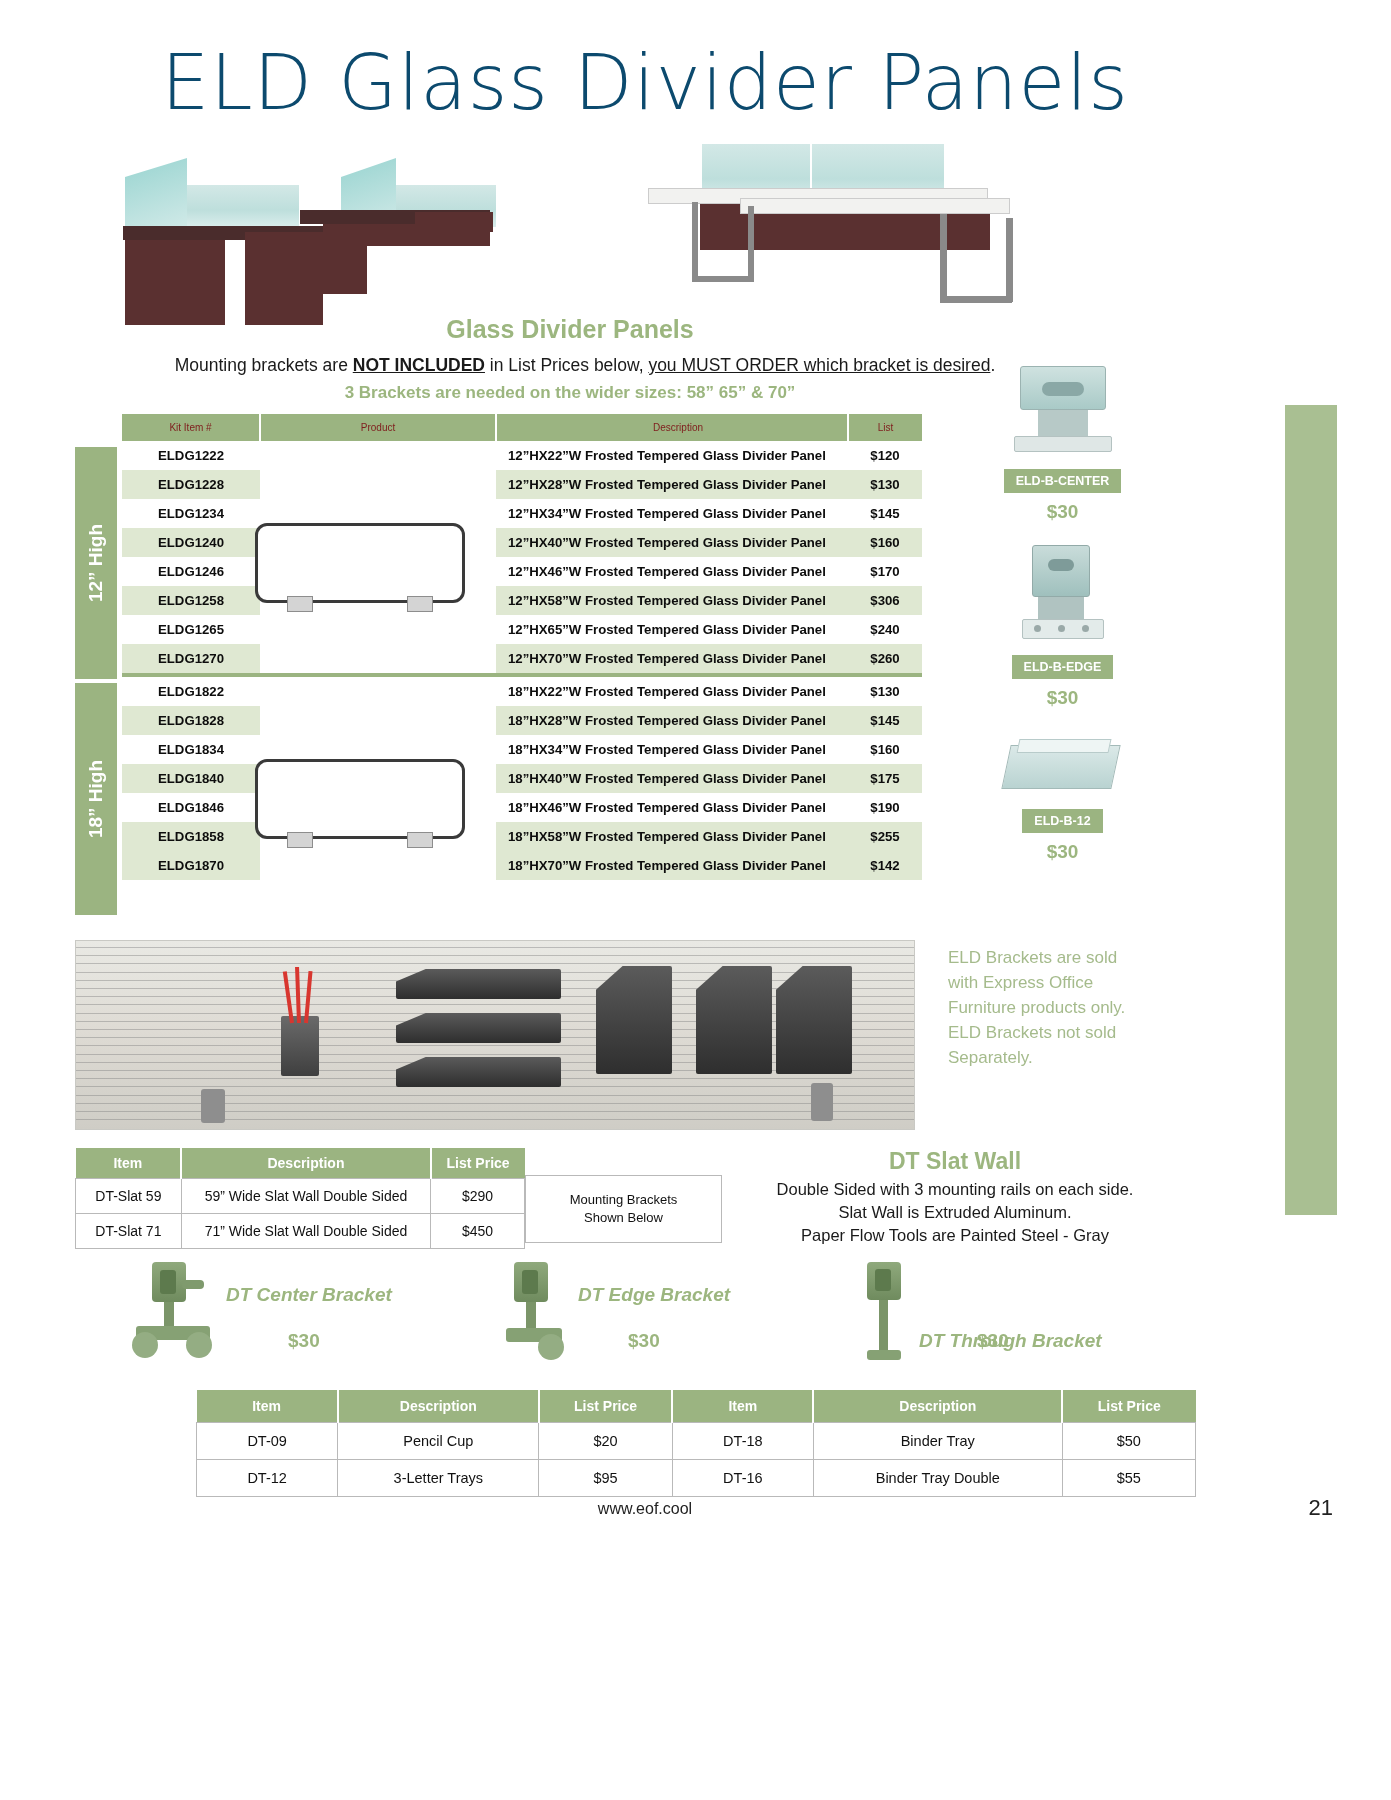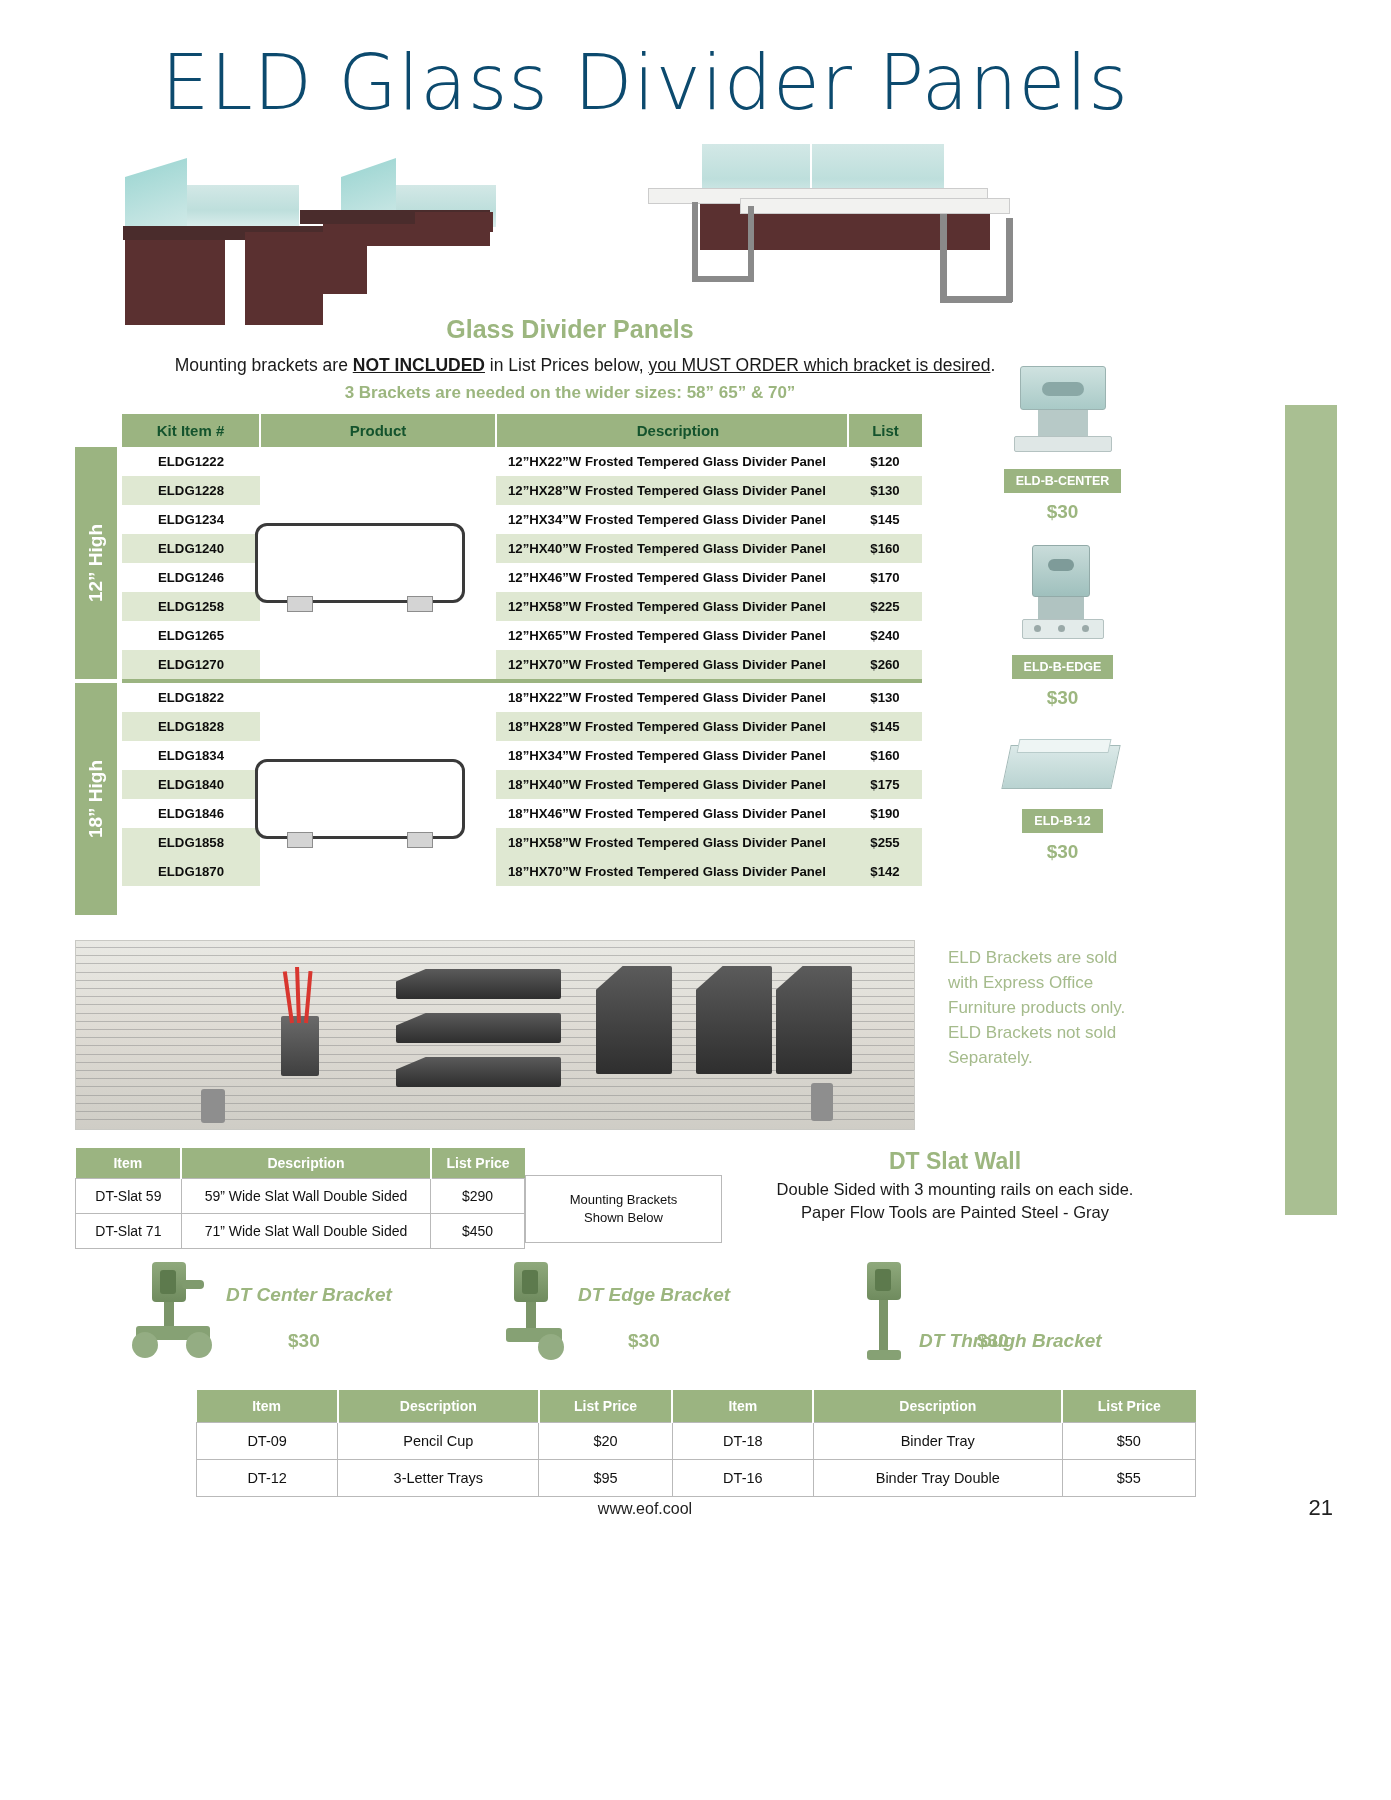--- a/index.html
+++ b/index.html
@@ -78,23 +78,23 @@
   
   .main-table {
     position: absolute;
     left: 122px; top: 414px;
     width: 800px;
     border-collapse: collapse;
     font-size: 13.5px;
   }
   .main-table th {
     background: #9bb481;
-    color: #14532d;
-    font-size: 15px;
-    font-weight: bold;
+    color: #7f1d1d;
+    font-size: 10px;
+    font-weight: normal;
     padding: 8px 0;
     border-right: 2px solid #ffffff;
   }
   .main-table th:last-child { border-right: none; }
   .main-table td {
     padding: 7px 0;
     font-weight: bold;
     color: #0d0d0d;
     font-size: 13.2px;
   }
@@ -387,21 +387,21 @@
       <tr>
         <td class="col-kit">ELDG1246</td>
         <td class="col-prod"></td>
         <td class="col-desc">12”HX46”W Frosted Tempered Glass Divider Panel</td>
         <td class="col-list">$170</td>
       </tr>
       <tr class="alt">
         <td class="col-kit">ELDG1258</td>
         <td class="col-prod"></td>
         <td class="col-desc">12”HX58”W Frosted Tempered Glass Divider Panel</td>
-        <td class="col-list">$225</td>
+        <td class="col-list">$306</td>
       </tr>
       <tr>
         <td class="col-kit">ELDG1265</td>
         <td class="col-prod"></td>
         <td class="col-desc">12”HX65”W Frosted Tempered Glass Divider Panel</td>
         <td class="col-list">$240</td>
       </tr>
       <tr class="alt">
         <td class="col-kit">ELDG1270</td>
         <td class="col-prod"></td>
@@ -573,20 +573,21 @@
 <div class="mb-note">
   <div>
     <div>Mounting Brackets</div>
     <div>Shown Below</div>
   </div>
 </div>
 
 <div class="dt-head">DT Slat Wall</div>
 <div class="dt-desc">
   <div>Double Sided with 3 mounting rails on each side.</div>
+  <div>Slat Wall is Extruded Aluminum.</div>
   <div>Paper Flow Tools are Painted Steel - Gray</div>
 </div>
 
 <div class="dtb" style="left:130px; top:1262px;">
   <div class="clampart" style="width:110px;height:110px;">
     <div style="position:absolute;left:22px;top:0px;width:34px;height:40px;background:linear-gradient(180deg,#8fa97c,#6f8b5e);border-radius:4px;"></div>
     <div style="position:absolute;left:30px;top:8px;width:16px;height:24px;background:#5d7a4d;border-radius:3px;"></div>
     <div style="position:absolute;left:52px;top:18px;width:22px;height:9px;background:#7f9a6d;border-radius:4px;"></div>
     <div style="position:absolute;left:34px;top:40px;width:10px;height:26px;background:#7b9569;"></div>
     <div style="position:absolute;left:6px;top:64px;width:74px;height:14px;background:#86a174;border-radius:3px;"></div>

